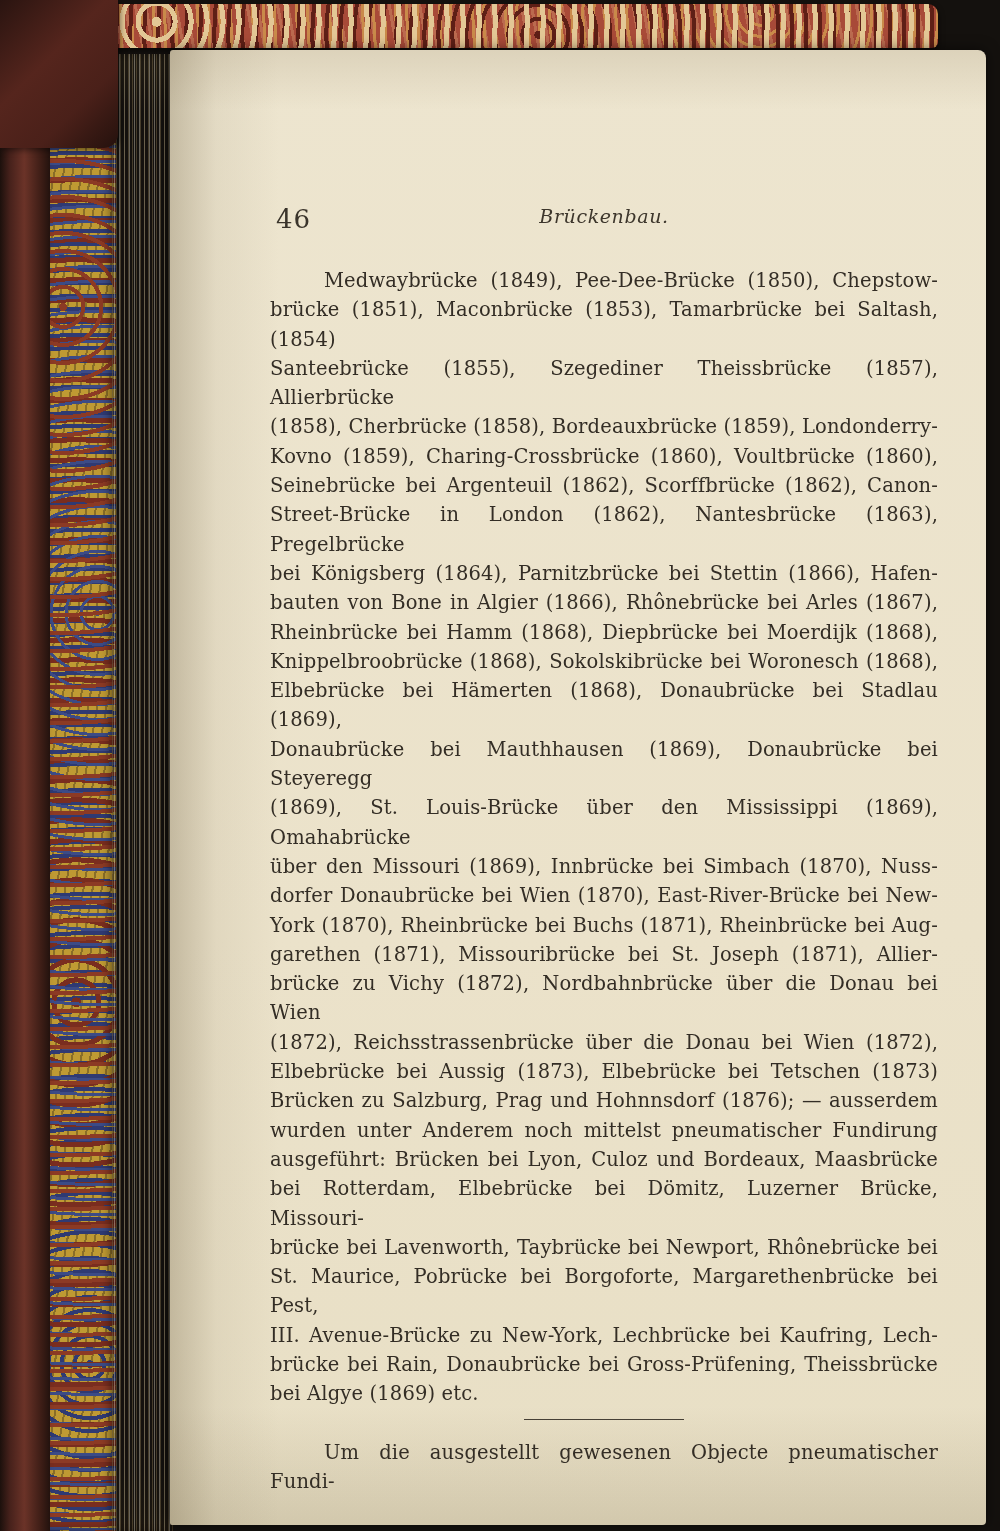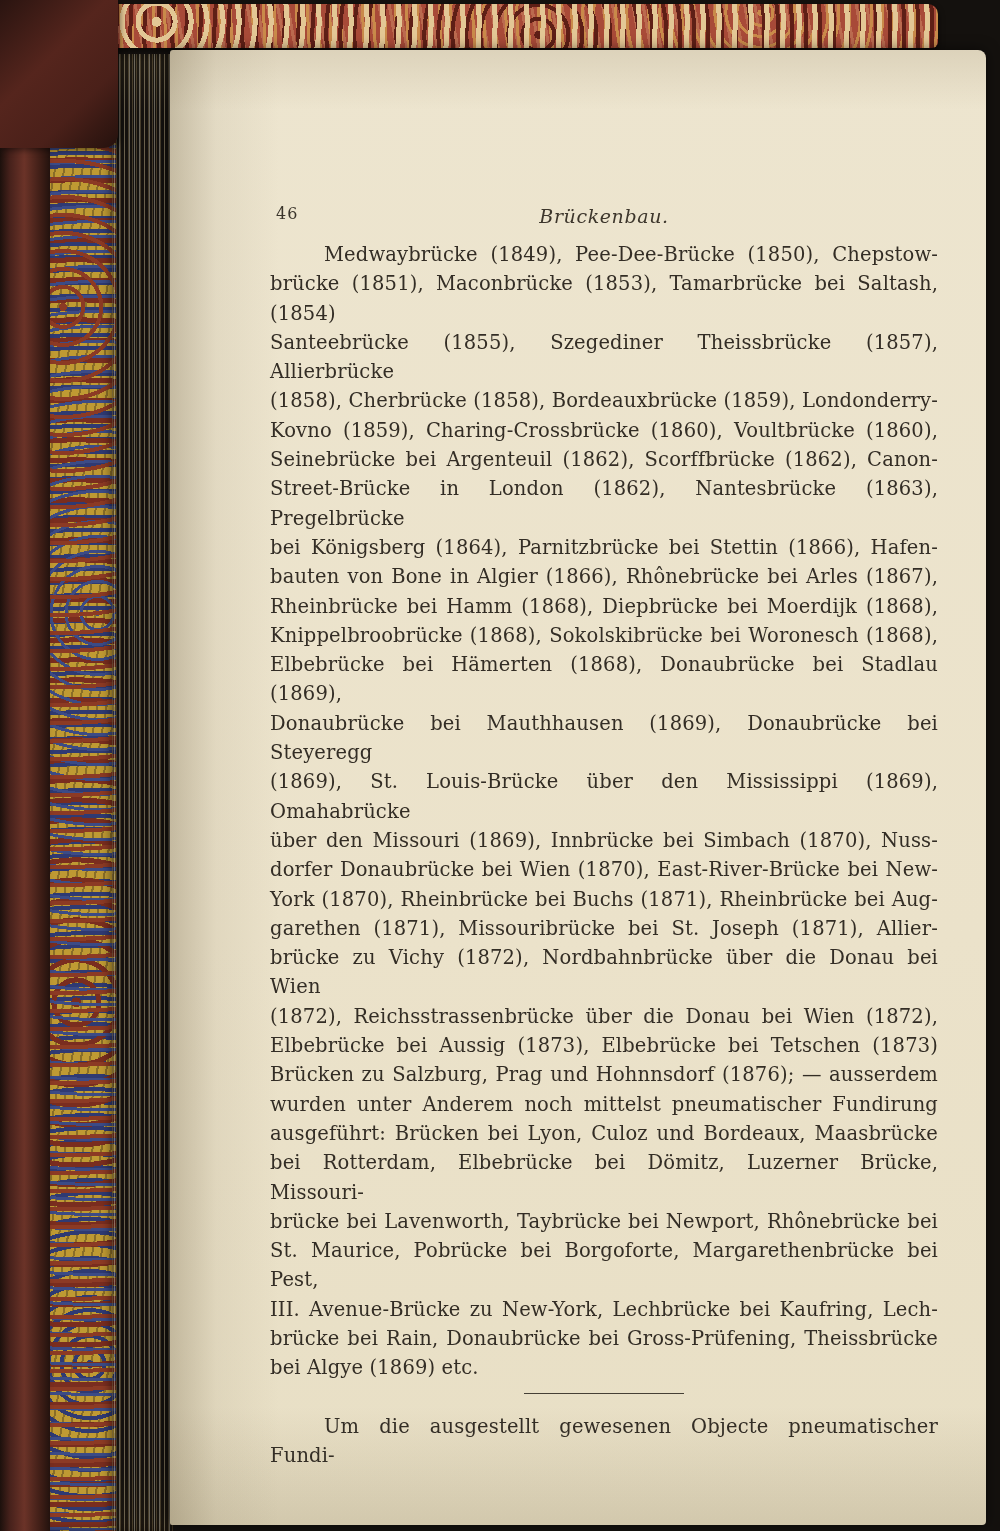--- a/index.html
+++ b/index.html
@@ -62,27 +62,27 @@
     border-radius:3px 8px 4px 2px;
     box-shadow:0 0 14px rgba(0,0,0,.55);
     color:#332d25;
   }
   .content{
     position:absolute;left:100px;top:152px;width:668px;
   }
   .header-row{position:relative;height:30px;}
   .page-number{
     position:absolute;left:6px;top:2px;
-    font-size:16px;letter-spacing:1px;color:#3a342b;
+    font-size:26px;letter-spacing:1px;color:#3a342b;
   }
   .running-header{
     text-align:center;font-style:italic;font-size:19px;
     letter-spacing:.6px;color:#3d362c;padding-top:3px;
   }
-  .body-block{margin-top:8px;font-size:19.5px;line-height:29.3px;letter-spacing:.15px;}
+  .body-block{margin-top:34px;font-size:19.5px;line-height:29.3px;letter-spacing:.15px;}
   .line{
     text-align:justify;text-align-last:justify;text-justify:inter-word;
     white-space:normal;
   }
   .line:first-child{text-indent:54px;}
   .line:last-child{text-align-last:left;}
   .section-divider{
     width:160px;margin:10px auto 18px auto;border:0;
     border-top:1.6px solid #45criteria;
     border-top:1.6px solid #453f35;

